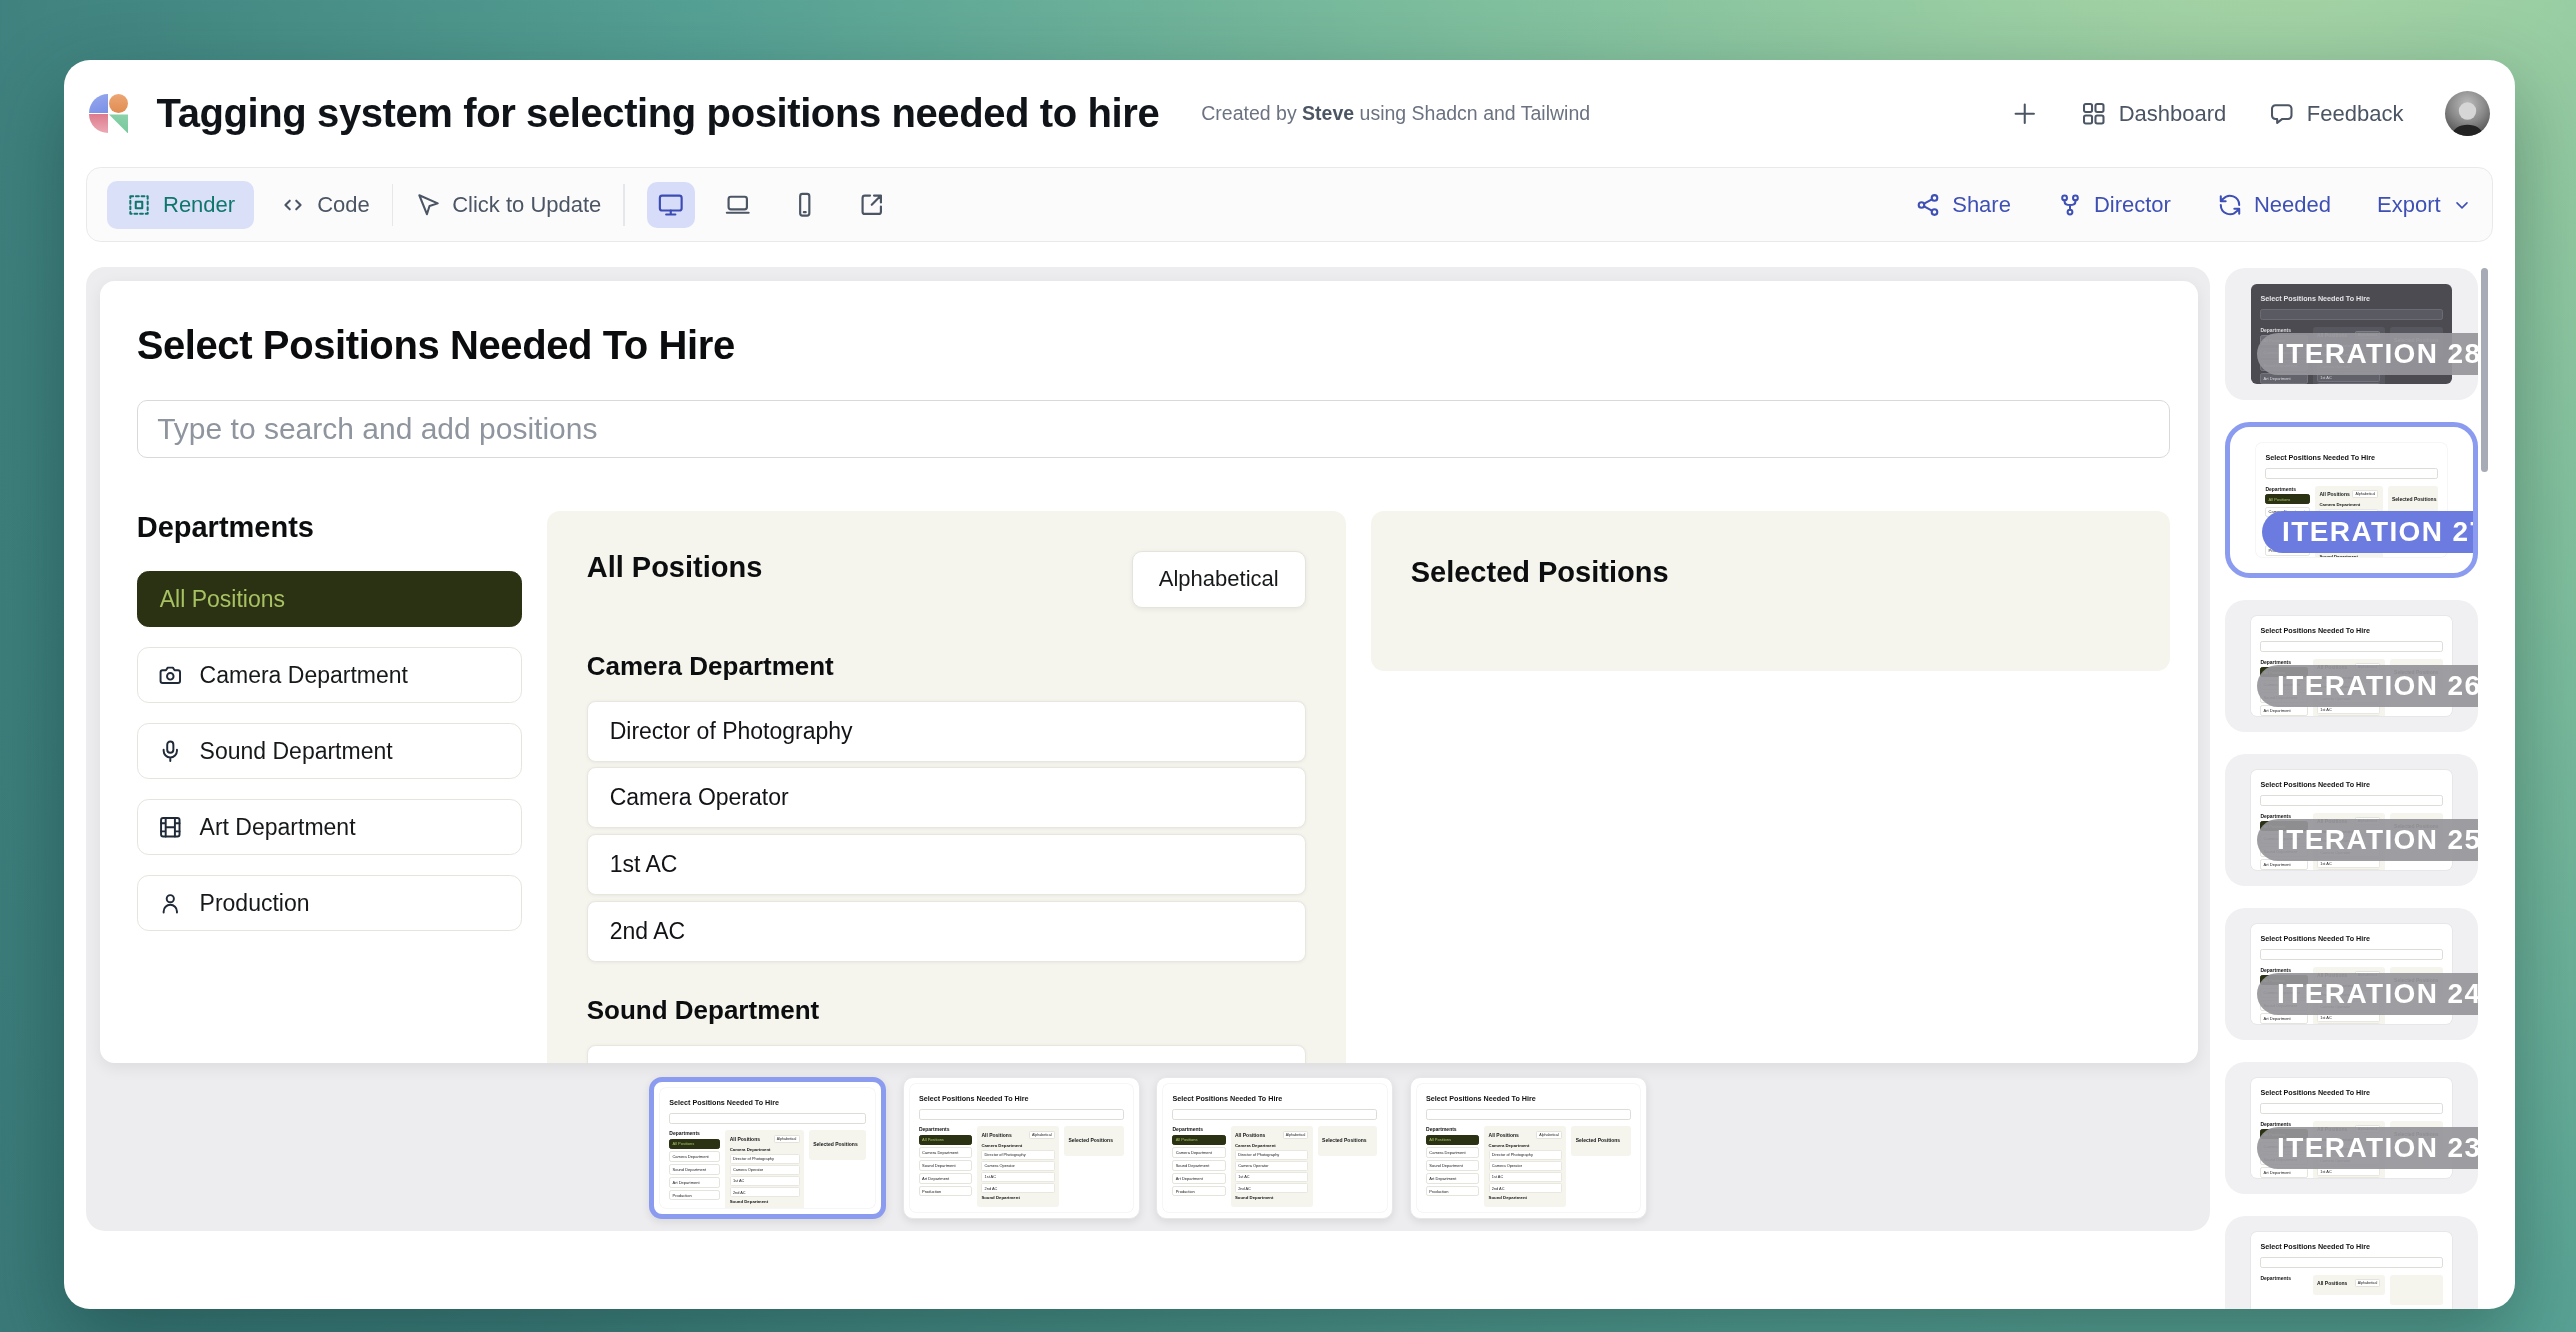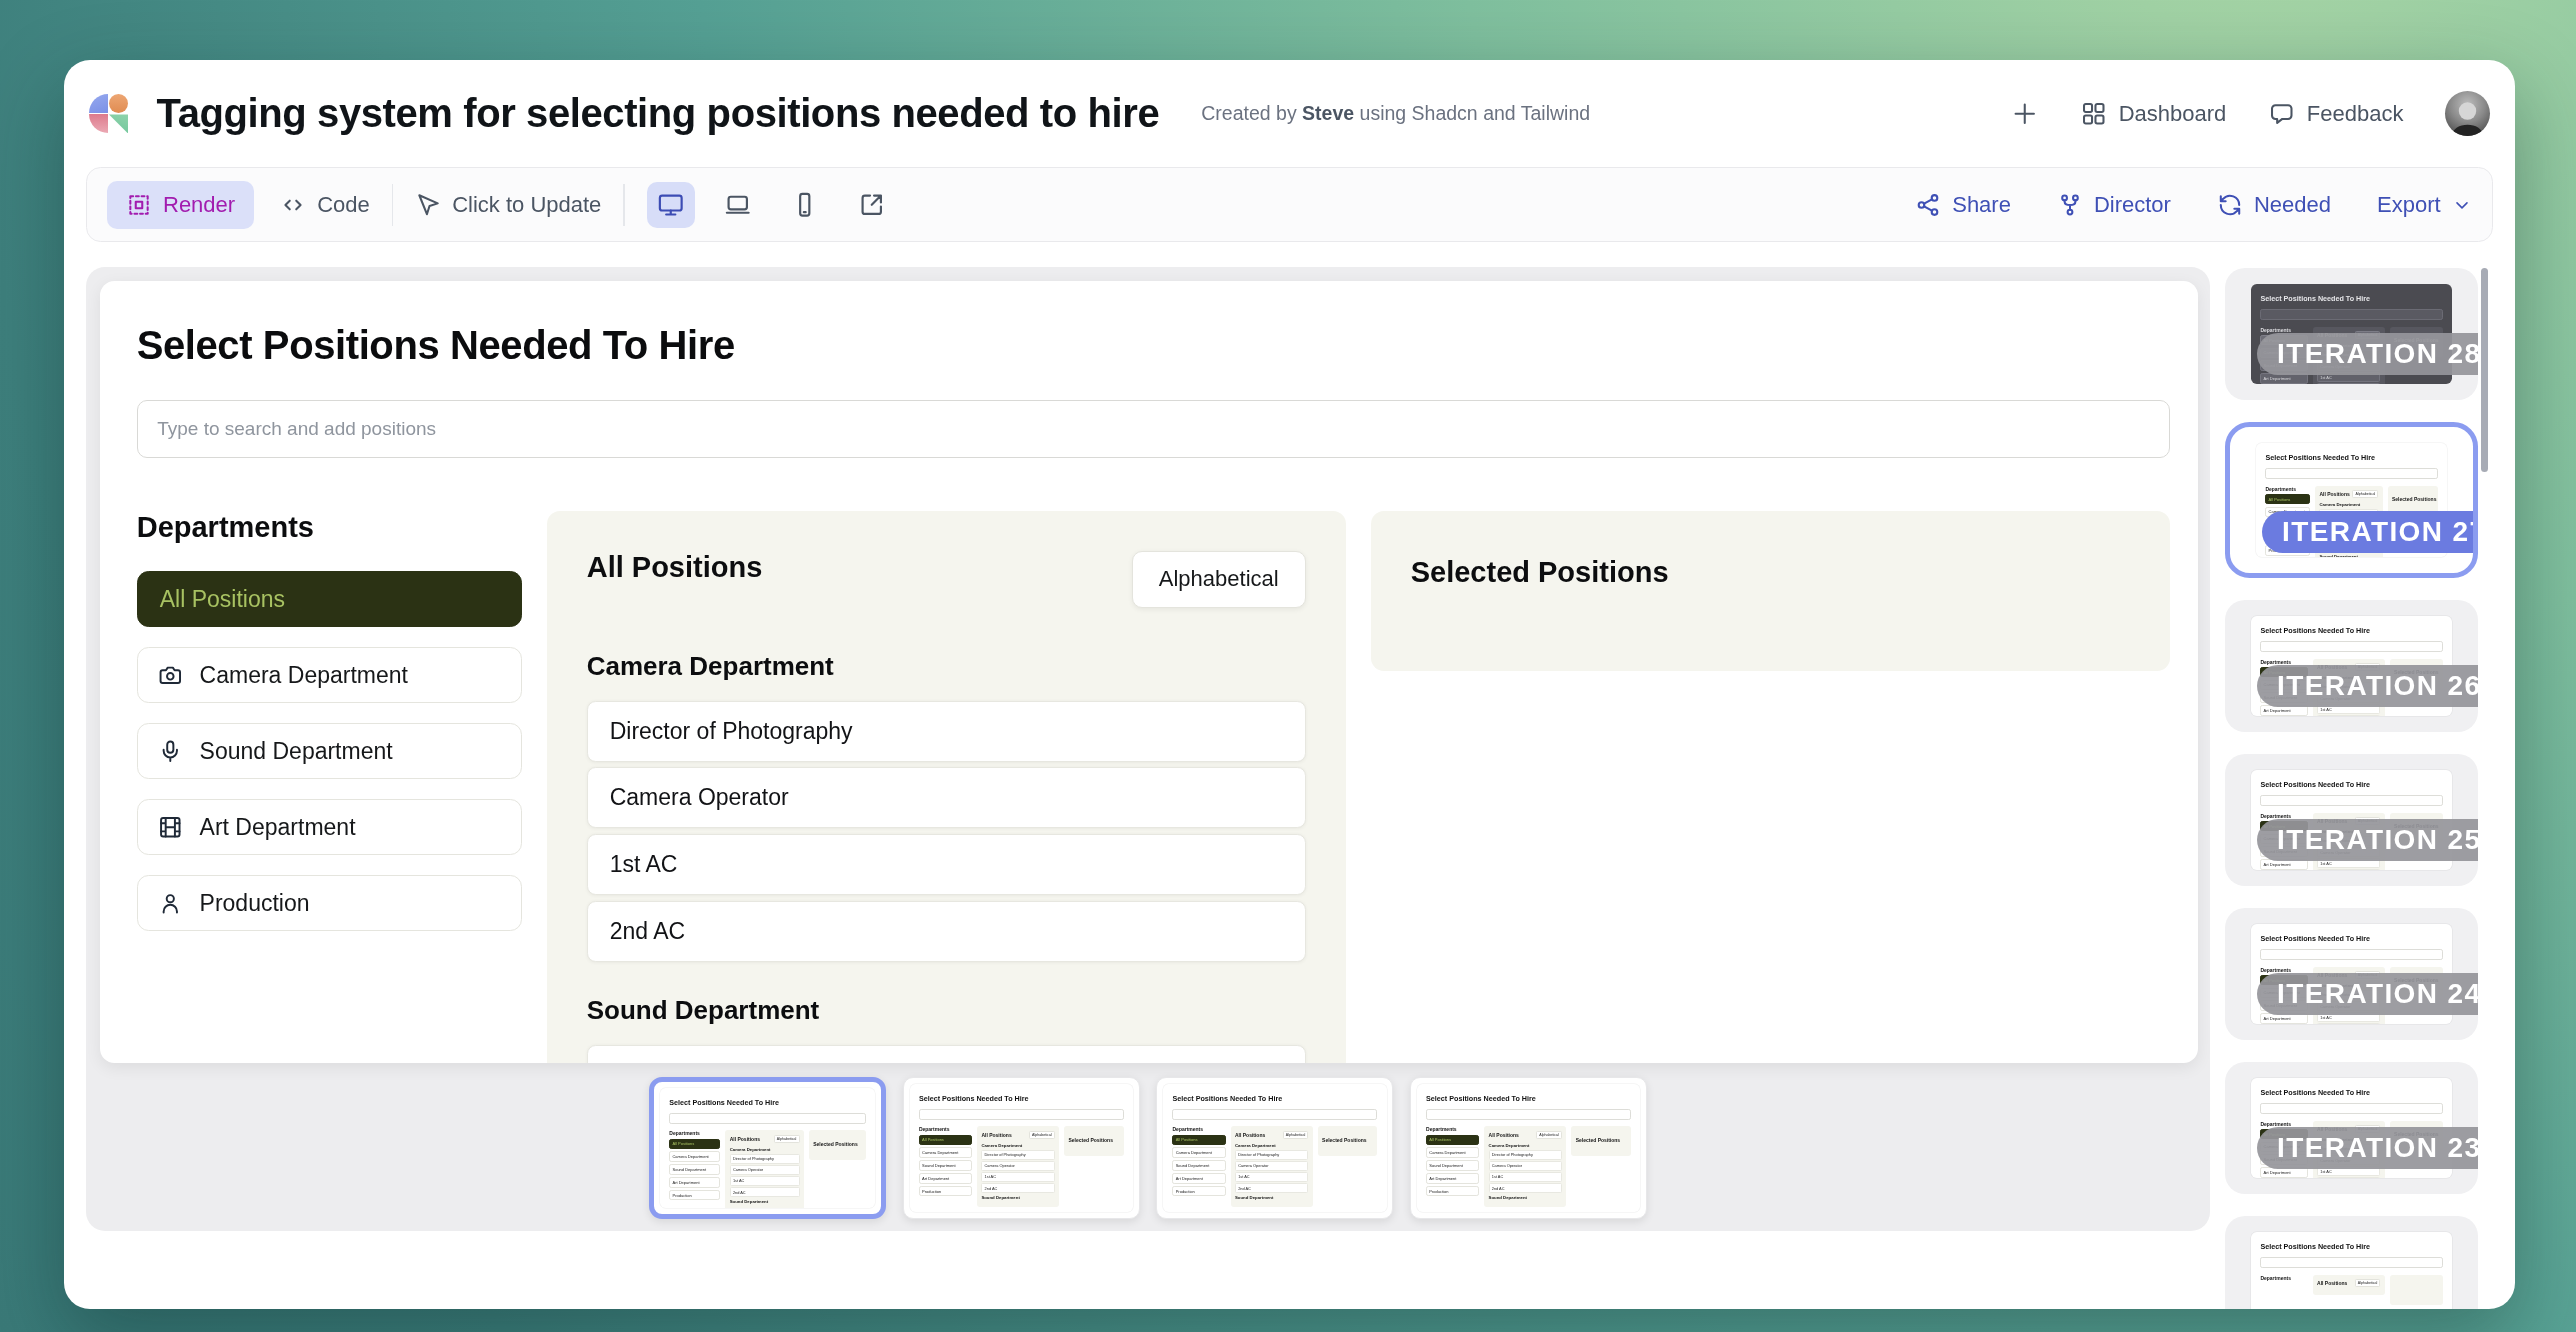--- a/index.html
+++ b/index.html
@@ -25,35 +25,35 @@
   .plusbtn{display:flex;align-items:center}
   .avatar{width:45px;height:45px;border-radius:50%;overflow:hidden;position:relative;flex:0 0 auto;
           background:radial-gradient(circle at 50% 30%,#bdbdbd 0%,#8a8a8a 45%,#3a3a3a 100%)}
   .avatar svg{position:absolute;left:0;top:4.3px;width:45px;height:45px}
 
   
   .toolbar{position:absolute;left:22px;right:22.4px;top:107px;height:75px;background:#fbfbfc;border:1.4px solid #e9e9ec;
            border-radius:14.5px;display:flex;align-items:center;padding:0 20px;box-sizing:border-box}
   .tbtn{display:flex;align-items:center;gap:11px;font-size:22px;color:#4b5563;cursor:pointer;white-space:nowrap}
   .tbtn svg{width:26px;height:26px;stroke:currentColor;fill:none;stroke-width:1.9;stroke-linecap:round;stroke-linejoin:round;flex:0 0 auto}
-  .tbtn.active-pill{background:#dbe0f9;color:#a21caf;border-radius:10px;padding:11px 19px}
+  .tbtn.active-pill{background:#dbe0f9;color:#0f766e;border-radius:10px;padding:11px 19px}
   .tb-div{width:1.4px;height:42px;background:#e5e7eb;margin:0 22px;flex:0 0 auto}
   .devbtn{width:48px;height:46px;border-radius:10px;display:flex;align-items:center;justify-content:center;color:#4b5563;cursor:pointer}
   .devbtn.active{background:#d7ddf8;color:#3c4cb4}
   .devbtn svg{width:27.5px;height:27.5px;stroke:currentColor;fill:none;stroke-width:1.9;stroke-linecap:round;stroke-linejoin:round}
   .tb-right{margin-left:auto;display:flex;align-items:center;gap:46px}
   .tb-right .tbtn{color:#3f50b5}
 
   
   .canvas{position:absolute;left:22px;top:207px;width:2124px;height:964px;background:#ededef;border-radius:19px}
 
   .appcard{position:absolute;left:13.7px;top:13.7px;width:2098px;height:782px;background:#fff;border-radius:14.5px;
            box-shadow:0 4.3px 16px rgba(0,0,0,.07);padding:42px 27.5px 0 37px;box-sizing:border-box;overflow:hidden}
   .app-h{font-size:40px;font-weight:800;color:#0b0c0e;letter-spacing:-0.4px;margin:0 0 32px}
-  .search{width:100%;height:58px;border:1.4px solid #d9d9d6;border-radius:10px;font-size:19px;color:#3a3a3a;
+  .search{width:100%;height:58px;border:1.4px solid #d9d9d6;border-radius:10px;font-size:30px;color:#3a3a3a;
           padding:0 19.5px;box-sizing:border-box;outline:none;background:#fff;display:block;margin-bottom:53px;
           font-family:"Liberation Sans","DejaVu Sans",sans-serif}
   .search::placeholder{color:#8f959e}
   .cols{display:flex;align-items:flex-start}
   .dept{width:385px;margin-right:25px;flex:0 0 auto}
   .dept-h{font-size:29px;font-weight:800;color:#0c0d0f;margin:0 0 27.5px}
   .dbtn{display:flex;align-items:center;gap:17.3px;width:100%;height:56px;background:#fff;border:1.4px solid #e5e5de;
         border-radius:11.6px;font-size:23px;color:#16181a;padding:0 20px;margin-bottom:20px;box-sizing:border-box;cursor:pointer}
   .dbtn svg{width:24.6px;height:24.6px;stroke:#1f2937;fill:none;stroke-width:1.9;stroke-linecap:round;stroke-linejoin:round;flex:0 0 auto}
   .dbtn.active{background:#2b3214;border-color:#2b3214;color:#a8c262;font-weight:500;padding-left:22px}

